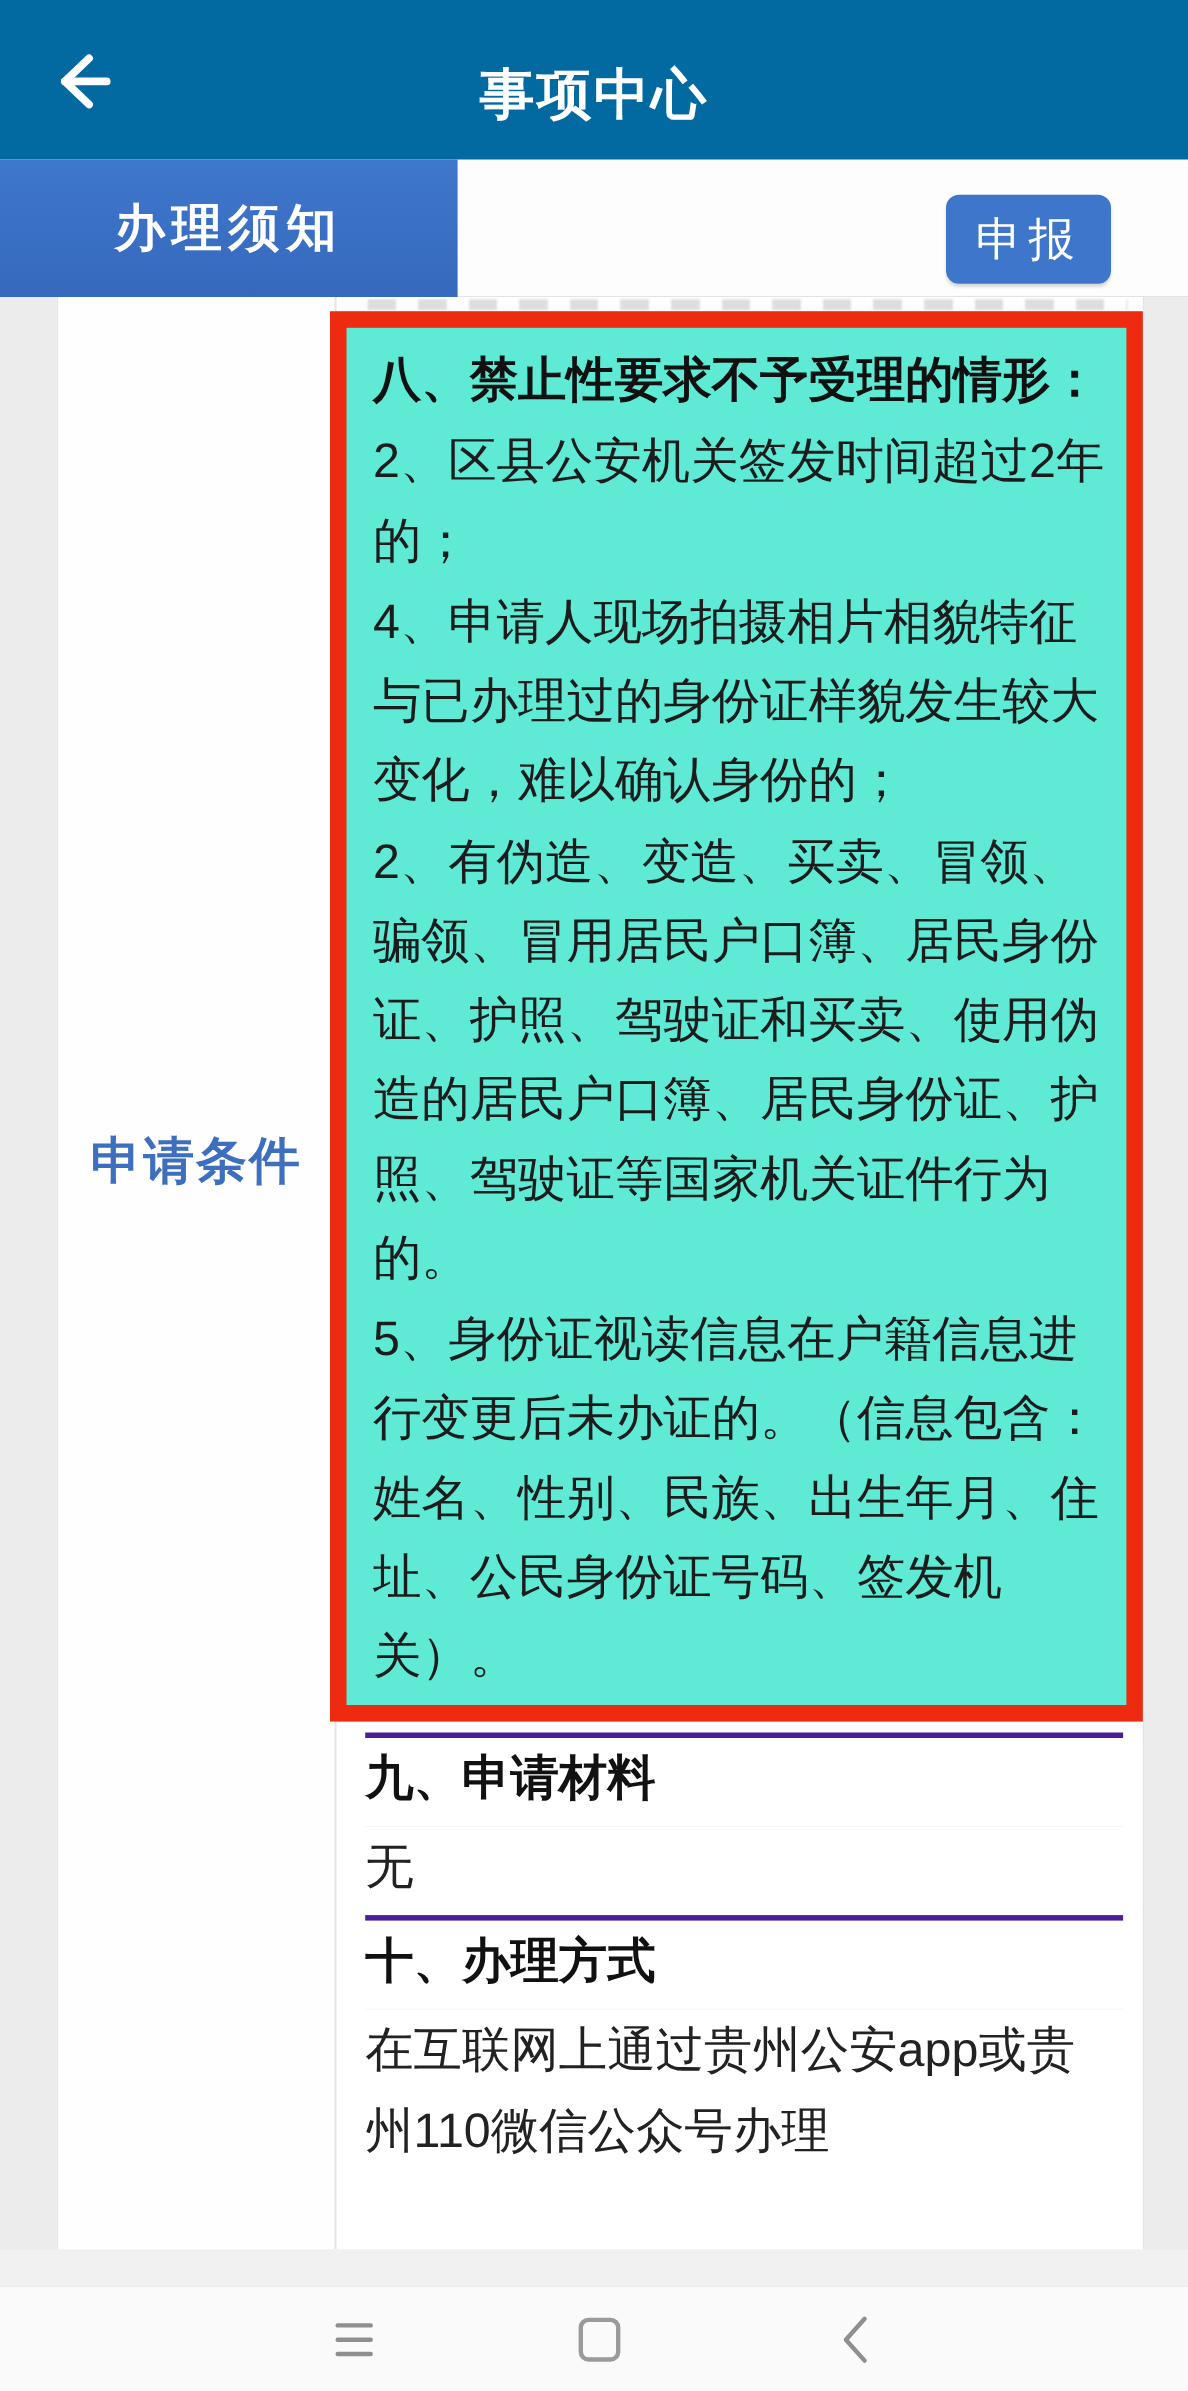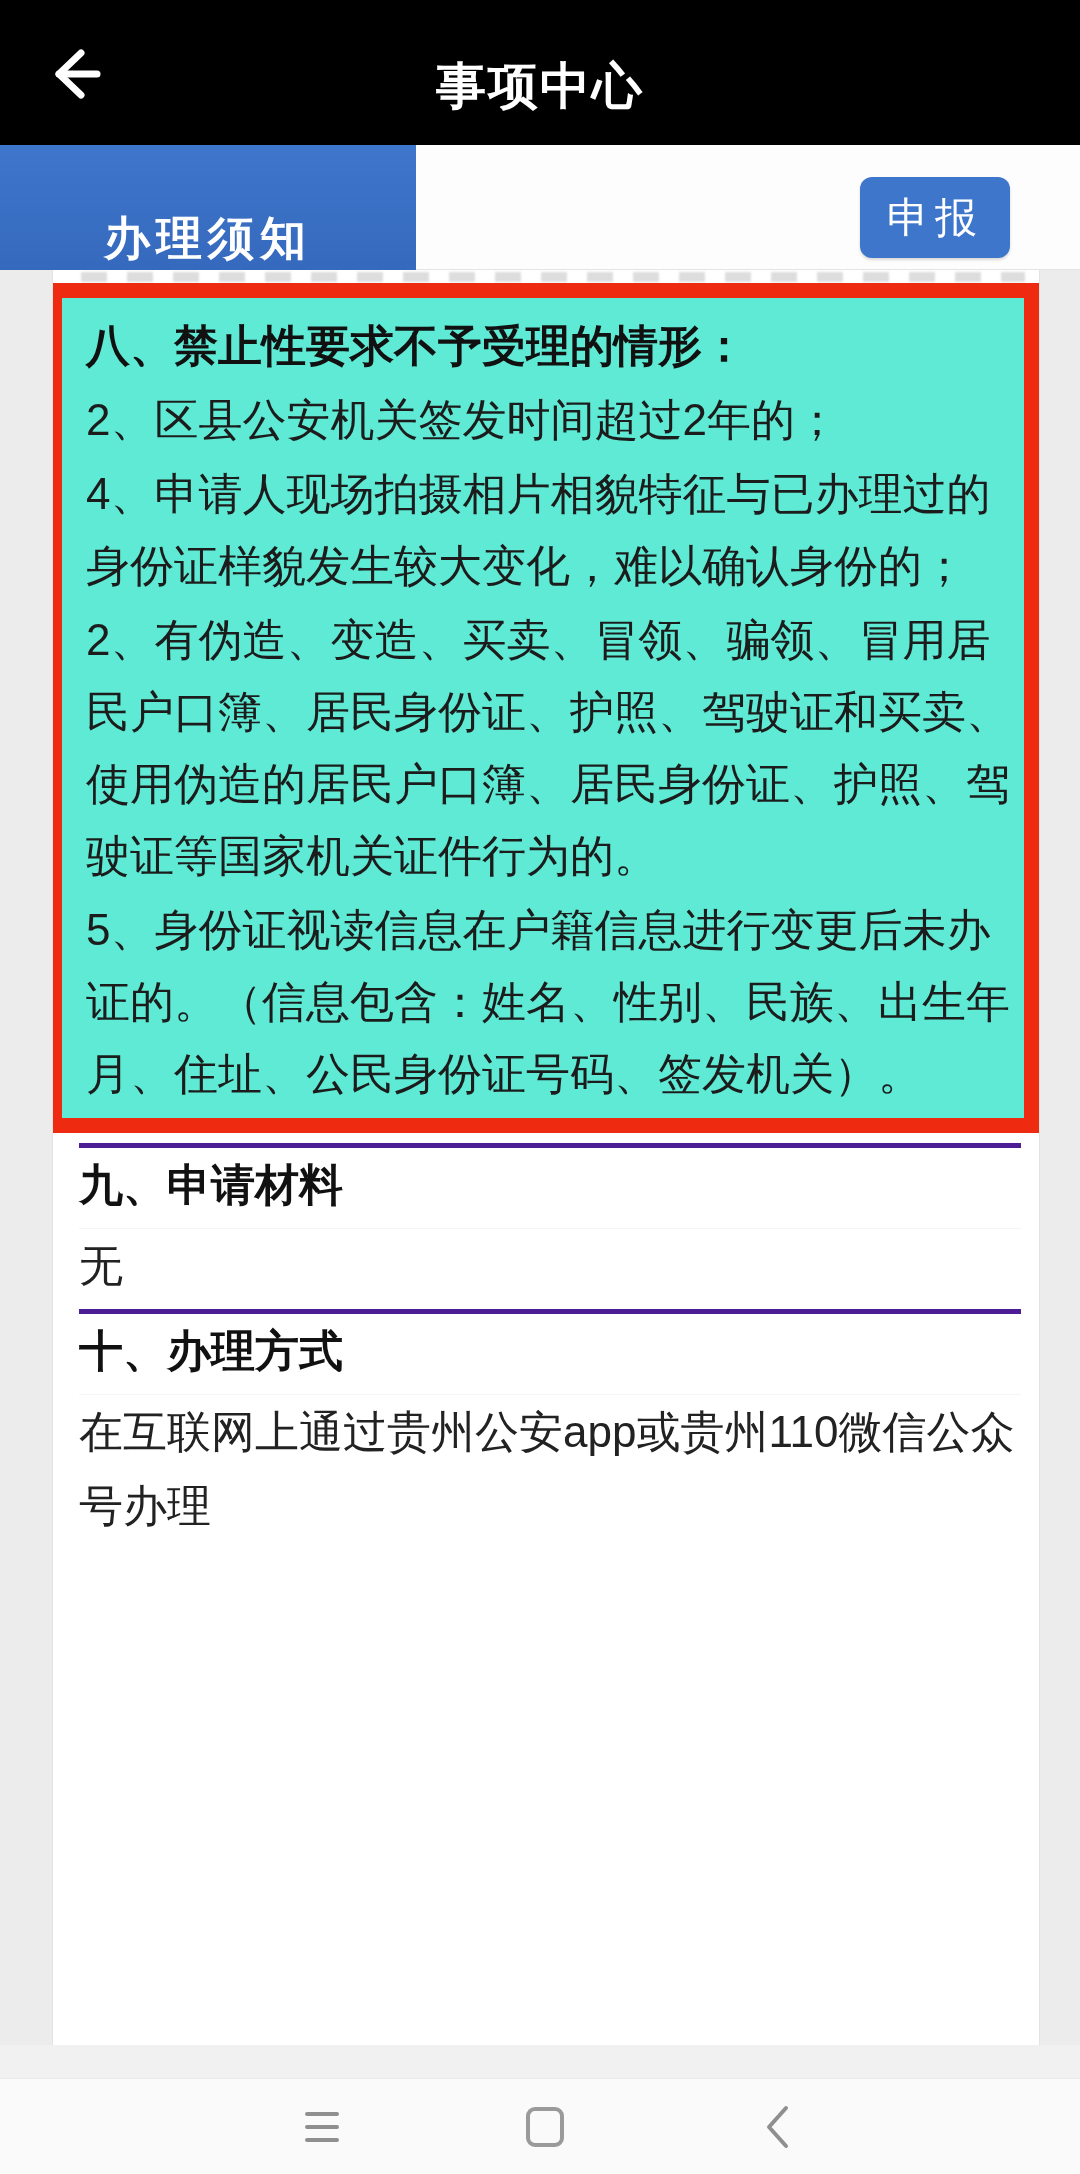--- a/index.html
+++ b/index.html
@@ -5,34 +5,34 @@
   html,body{margin:0;padding:0;background:#888;}
   .screen{
     position:relative;width:1080px;height:2174px;margin:0 auto;
     background:#ececec;overflow:hidden;
     font-family:"Liberation Sans","DejaVu Sans",sans-serif;
     -webkit-font-smoothing:antialiased;
   }
   
   .appbar{
     position:absolute;left:0;top:0;width:1080px;height:172px;
-    background:#000000;display:flex;align-items:center;justify-content:center;
+    background:#0369a1;display:flex;align-items:center;justify-content:center;
   }
   .appbar .title{color:#ffffff;font-size:50px;font-weight:bold;letter-spacing:2px;}
   .back-btn{position:absolute;left:38px;top:38px;width:72px;height:72px;
     display:flex;align-items:center;justify-content:center;cursor:pointer;}
   
   .tabbar{
     position:absolute;left:0;top:145px;width:1080px;height:125px;
     background:#fdfdfd;border-bottom:1px solid #e4e4e4;box-sizing:border-box;
   }
   .tab-active{
     position:absolute;left:0;top:0;width:416px;height:125px;
     background:linear-gradient(180deg,#3f77cc,#3569bd);
-    display:flex;align-items:flex-end;justify-content:center;
+    display:flex;align-items:center;justify-content:center;
   }
   .tab-active span{color:#fff;font-size:46px;font-weight:bold;letter-spacing:6px;}
   .apply-btn{
     position:absolute;left:860px;top:32px;width:150px;height:81px;
     background:#3e76cb;border-radius:12px;border:none;cursor:pointer;
     display:flex;align-items:center;justify-content:center;
     box-shadow:0 2px 3px rgba(0,0,0,.15);
   }
   .apply-btn span{color:#fff;font-size:42px;letter-spacing:6px;}
   
@@ -107,20 +107,23 @@
   <div class="tabbar">
     <div class="tab-active">
       <span>办理须知</span>
     </div>
     <div class="apply-btn">
       <span>申报</span>
     </div>
   </div>
 
   <div class="doc">
+    <div class="doc-side">
+      <div class="row-label">申请条件</div>
+    </div>
     <div class="doc-main">
       <div class="remnant"></div>
 
       <div class="hl-box">
         <p class="hd">八、禁止性要求不予受理的情形：</p>
         <p>2、区县公安机关签发时间超过2年的；</p>
         <p>4、申请人现场拍摄相片相貌特征与已办理过的身份证样貌发生较大变化，难以确认身份的；</p>
         <p>2、有伪造、变造、买卖、冒领、骗领、冒用居民户口簿、居民身份证、护照、驾驶证和买卖、使用伪造的居民户口簿、居民身份证、护照、驾驶证等国家机关证件行为的。</p>
         <p>5、身份证视读信息在户籍信息进行变更后未办证的。（信息包含：姓名、性别、民族、出生年月、住址、公民身份证号码、签发机关）。</p>
       </div>

